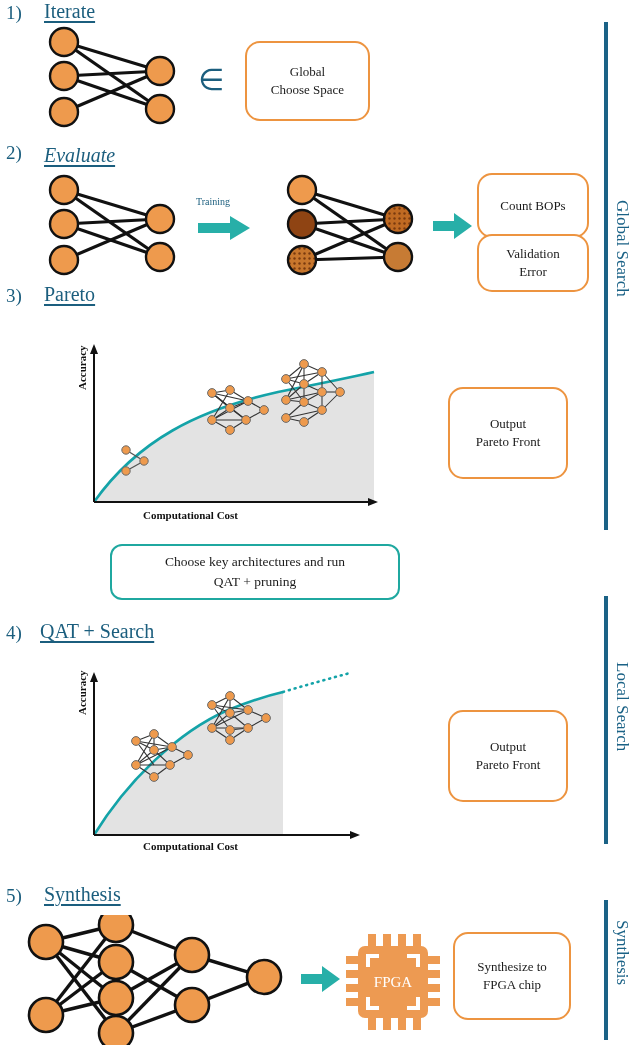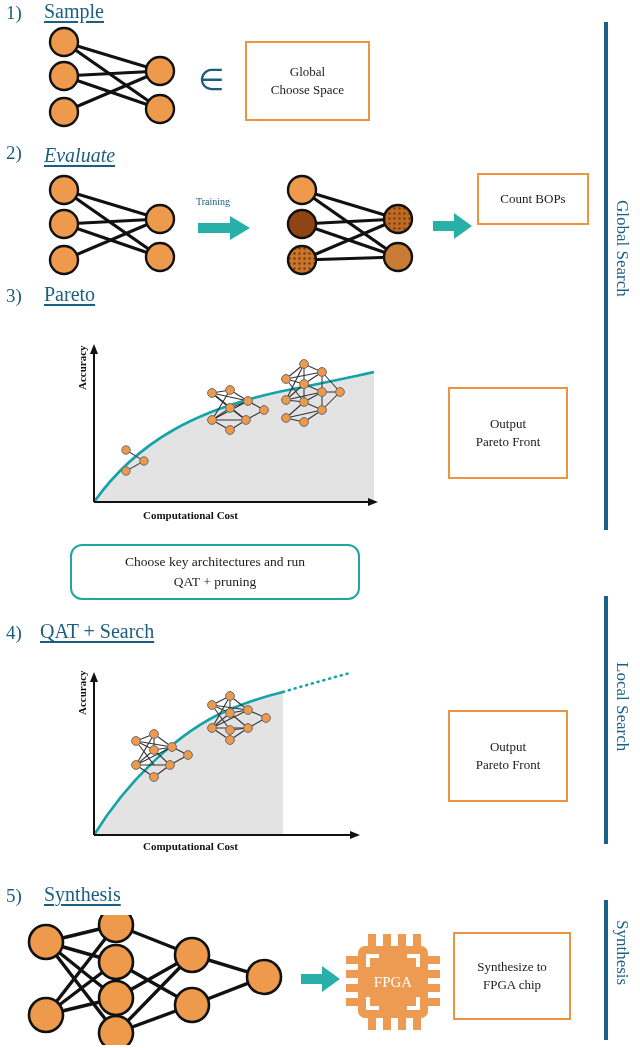--- a/index.html
+++ b/index.html
@@ -7,46 +7,46 @@
        font-family:"Liberation Serif",serif;}
   .stage{position:absolute;left:0;top:0;width:640px;height:1048px;}
 
   
   .step-num{position:absolute;color:#1b5e7e;font-size:19px;font-family:"Liberation Serif",serif;}
   .step-title{position:absolute;color:#1b5e7e;font-size:20px;
               font-family:"Liberation Serif",serif;text-decoration:underline;
               text-underline-offset:3px;white-space:nowrap;}
 
   
-  .obox{position:absolute;border:2.2px solid #ED9440;border-radius:0;
+  .obox{position:absolute;border:2.2px solid #ED9440;border-radius:15px;
         background:#ffffff;display:flex;align-items:center;justify-content:center;
         text-align:center;color:#1a1a1a;font-size:13px;line-height:1.35;
         font-family:"Liberation Serif",serif;box-sizing:border-box;}
   .tbox{position:absolute;border:2.2px solid #1FA8A0;border-radius:12px;
         background:#ffffff;display:flex;align-items:center;justify-content:center;
         text-align:center;color:#1a1a1a;font-size:13.5px;line-height:1.45;
-        font-family:"Liberation Serif",serif;box-sizing:border-box;}
+        font-family:"Liberation Serif",serif;box-sizing:border-box;margin-left:40px;}
 
   
   .phase-bar{position:absolute;width:4px;background:#1b6286;}
   .phase-label{position:absolute;color:#1b6286;font-size:17px;
                font-family:"Liberation Serif",serif;white-space:nowrap;
                writing-mode:vertical-rl;}
 
   .svgholder{position:absolute;}
   .memberof{position:absolute;color:#1b5e7e;font-size:30px;
             font-family:"DejaVu Sans",sans-serif;}
 </style>
 </head>
 <body>
 
 <div class="stage">
 
   <div class="step-num" style="left:6px;top:2px;">1)</div>
-  <div class="step-title" style="left:44px;top:0px;">Sample</div>
+  <div class="step-title" style="left:44px;top:0px;">Iterate</div>
 
   <div class="svgholder" style="left:30px;top:24px;">
     <svg width="160" height="105" viewBox="0 0 160 105">
       <g stroke="#111" stroke-width="3.2" fill="none">
         <line x1="34" y1="18" x2="130" y2="47"></line>
         <line x1="34" y1="18" x2="130" y2="85"></line>
         <line x1="34" y1="52" x2="130" y2="47"></line>
         <line x1="34" y1="52" x2="130" y2="85"></line>
         <line x1="34" y1="88" x2="130" y2="47"></line>
       </g>
@@ -127,22 +127,28 @@
       </g>
     </svg>
   </div>
 
   <div class="svgholder" style="left:432px;top:210px;">
     <svg width="42" height="32" viewBox="0 0 42 32">
       <path d="M1,11 L22,11 L22,3 L40,16 L22,29 L22,21 L1,21 Z" fill="#27AFA8"></path>
     </svg>
   </div>
 
-  <div class="obox" style="left:477px;top:173px;width:112px;height:52px;">
+  <div class="obox" style="left:477px;top:173px;width:112px;height:65px;">
     <span>Count BOPs</span>
+  </div>
+  <div class="obox" style="left:477px;top:234px;width:112px;height:58px;">
+    <span>
+      <span>Validation</span><br>
+      <span>Error</span>
+    </span>
   </div>
 
   <div class="step-num" style="left:6px;top:285px;">3)</div>
   <div class="step-title" style="left:44px;top:283px;">Pareto</div>
 
   <div class="svgholder" style="left:78px;top:340px;">
     <svg width="320" height="190" viewBox="0 0 320 190">
 
       <path d="M16,162 C60,100 120,70 200,52 C240,44 270,38 296,32 L296,162 Z" fill="#E3E3E3" stroke="none"></path>
 

